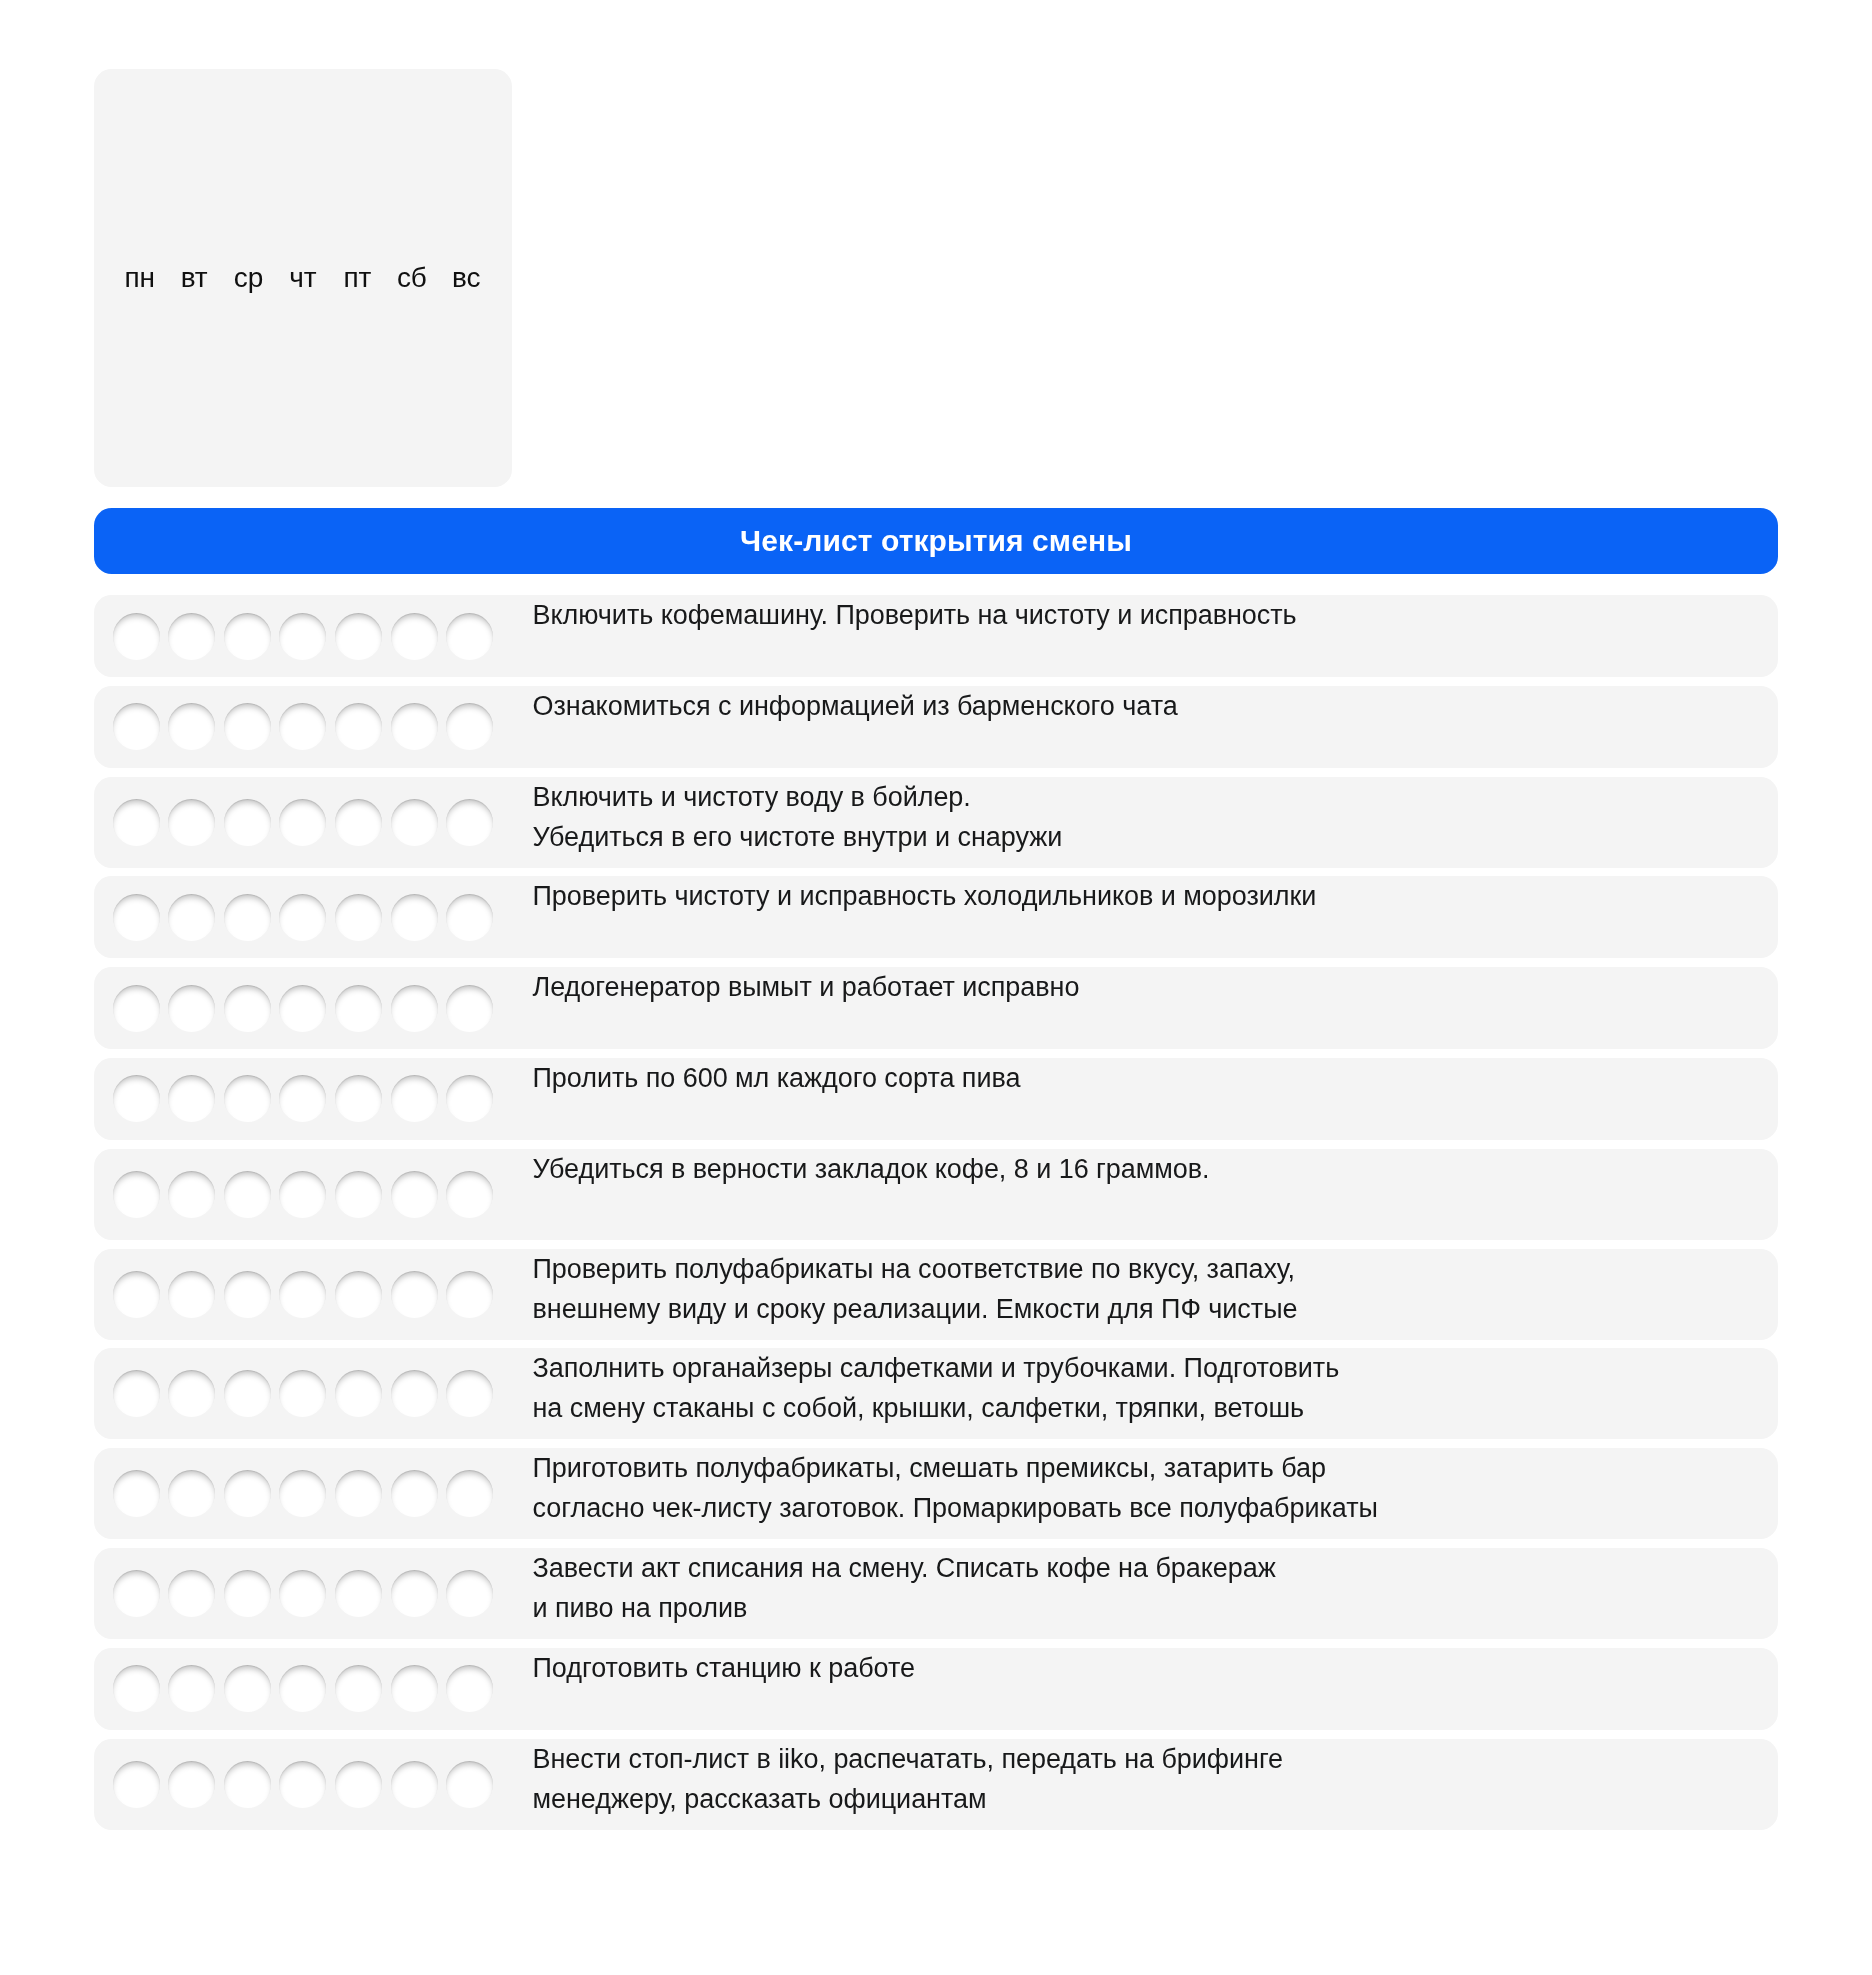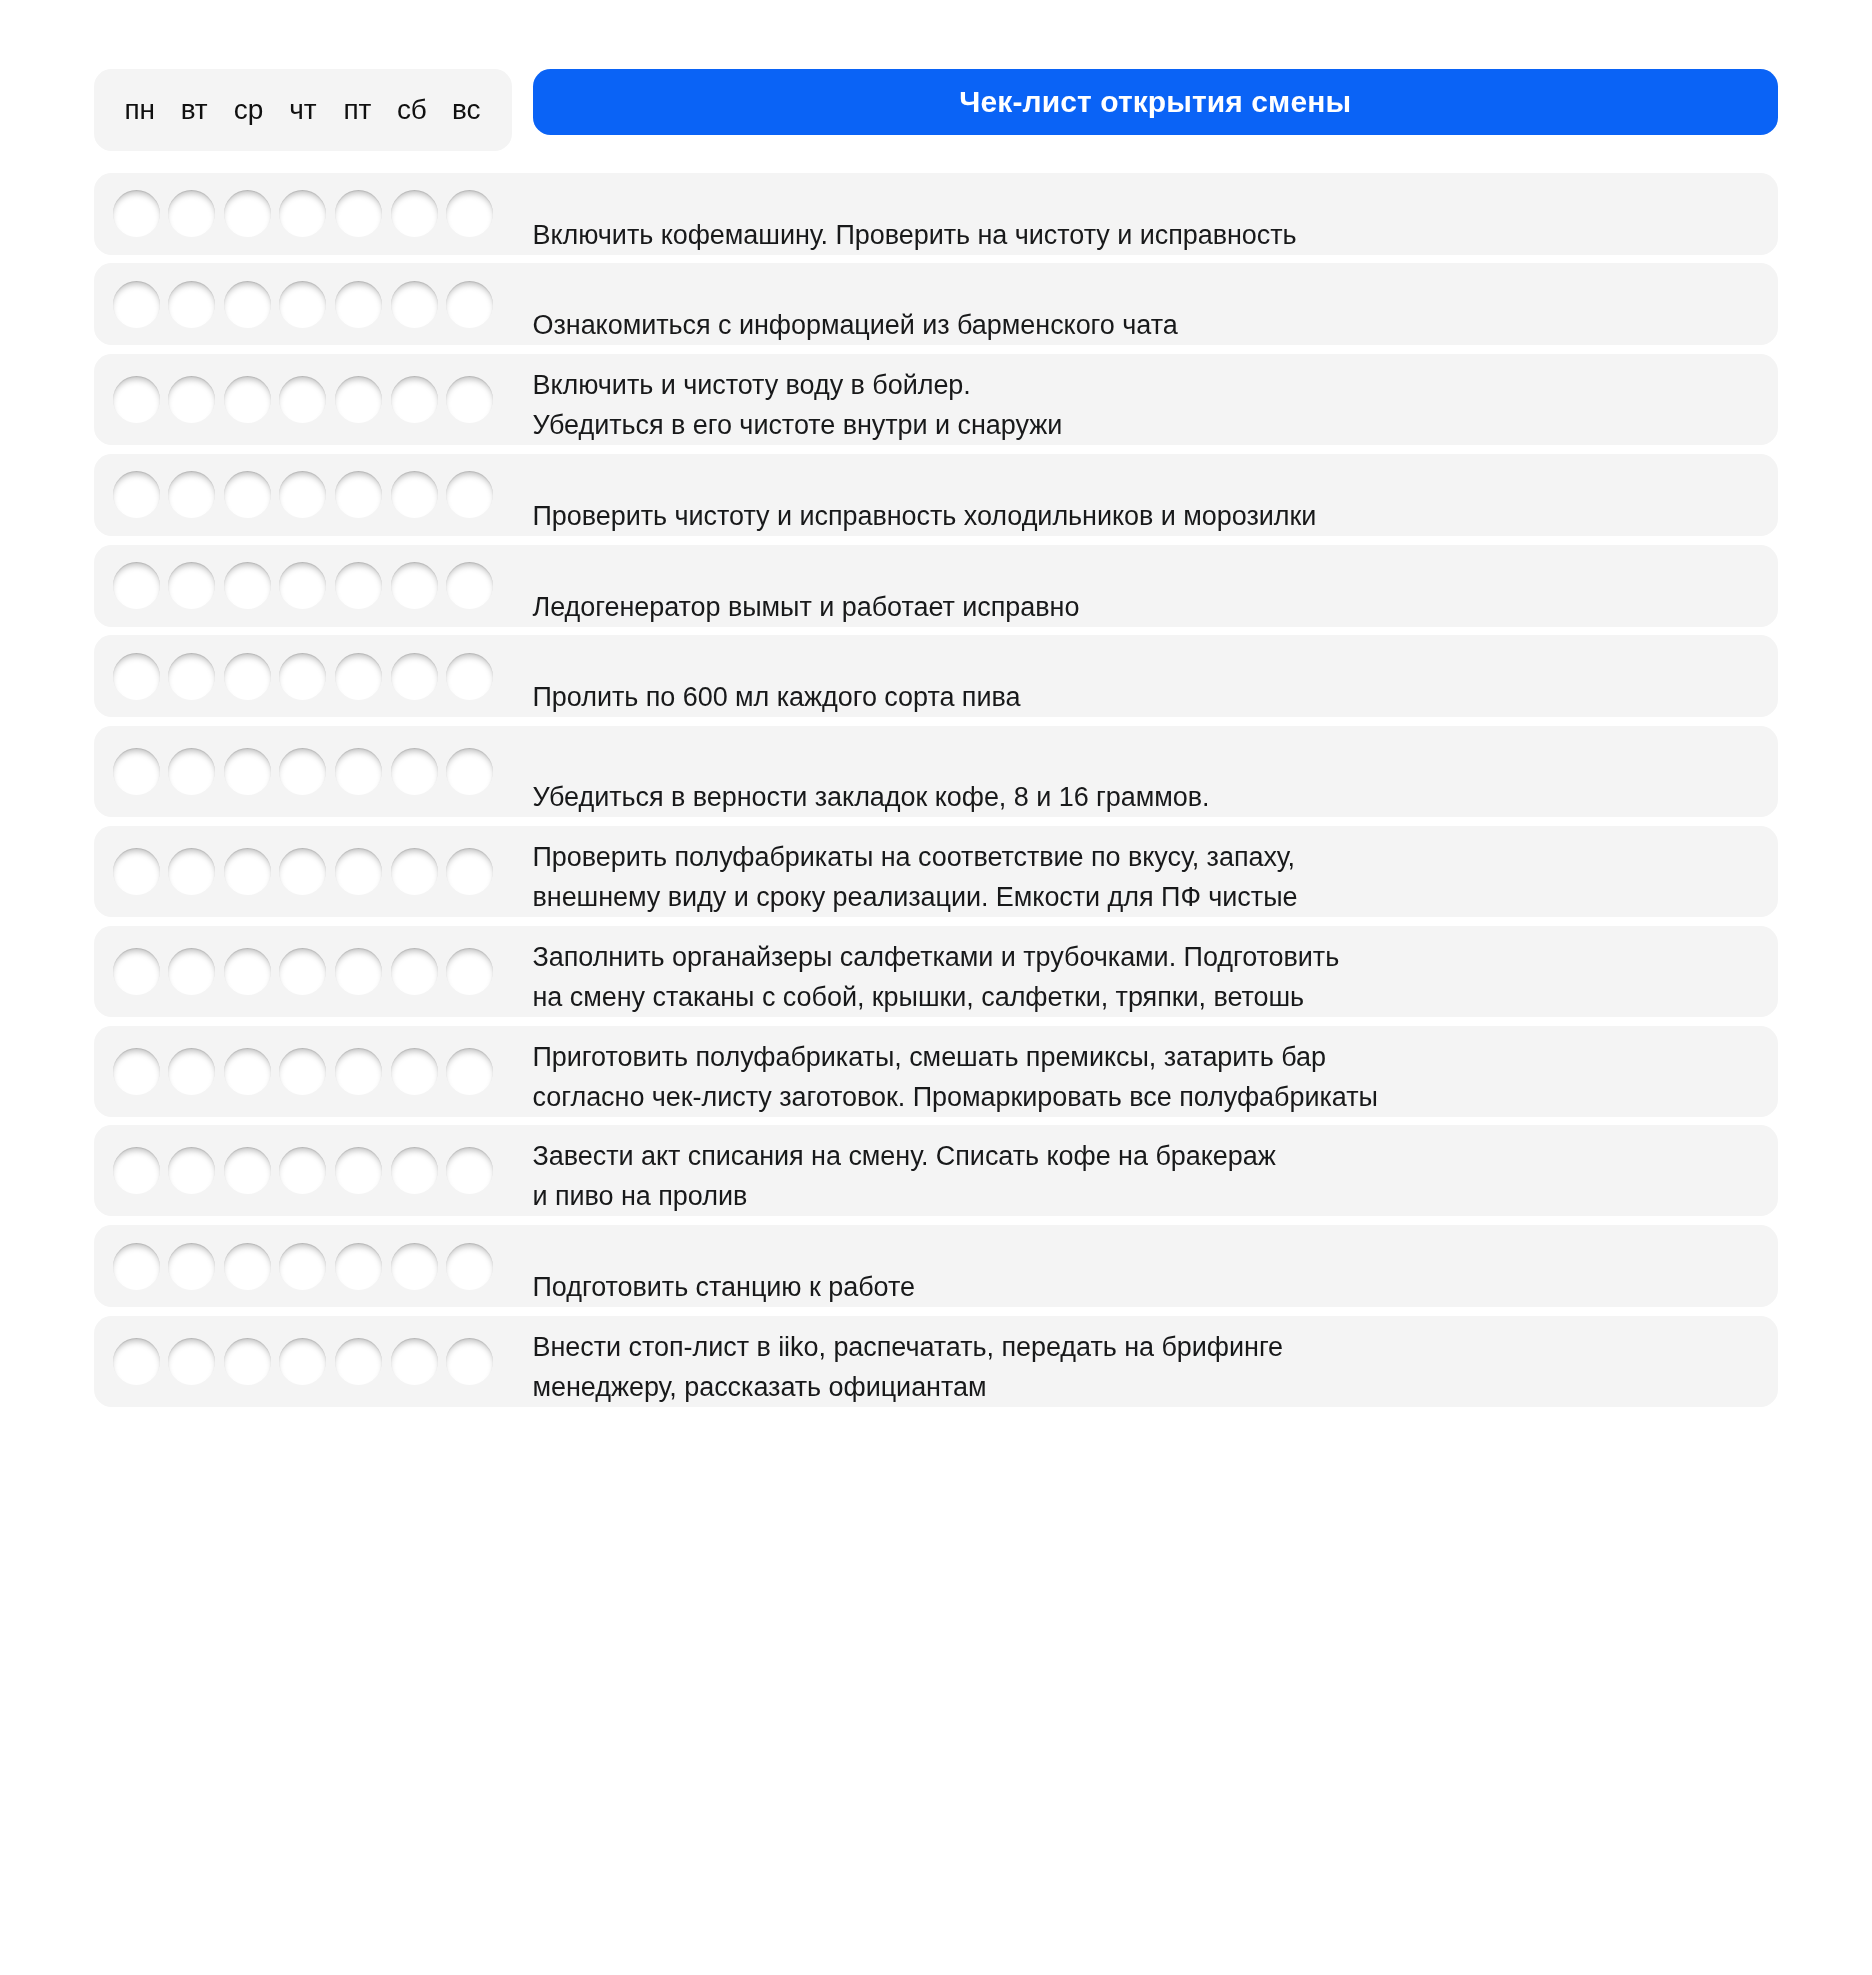--- a/index.html
+++ b/index.html
@@ -24,20 +24,21 @@
     box-sizing: border-box;
   }
 
   
   .header-row {
     display: flex;
     align-items: stretch;
     gap: 20.5px;
     padding: 69px 94px 0 94px;
     box-sizing: border-box;
+    flex-direction: column;
   }
 
   .daybar {
     flex: 0 0 418px;
     width: 418px;
     background: #f4f4f4;
     border-radius: 17.6px;
     display: flex;
     align-items: center;
     justify-content: space-between;
@@ -114,21 +115,21 @@
     box-shadow:
       inset 0 4.9px 5.9px -2px rgba(0, 0, 0, 0.26),
       inset 0 1px 1px rgba(0, 0, 0, 0.10);
     flex: 0 0 auto;
   }
 
   .task-text {
     flex: 1 1 auto;
     display: flex;
     flex-direction: column;
-    justify-content: flex-end;
+    justify-content: flex-start;
     padding-left: 20.5px;
     padding-right: 17.6px;
     box-sizing: border-box;
   }
 
   .task-line {
     font-size: 27px;
     line-height: 40px;
     color: #18191a;
     letter-spacing: -0.05px;

